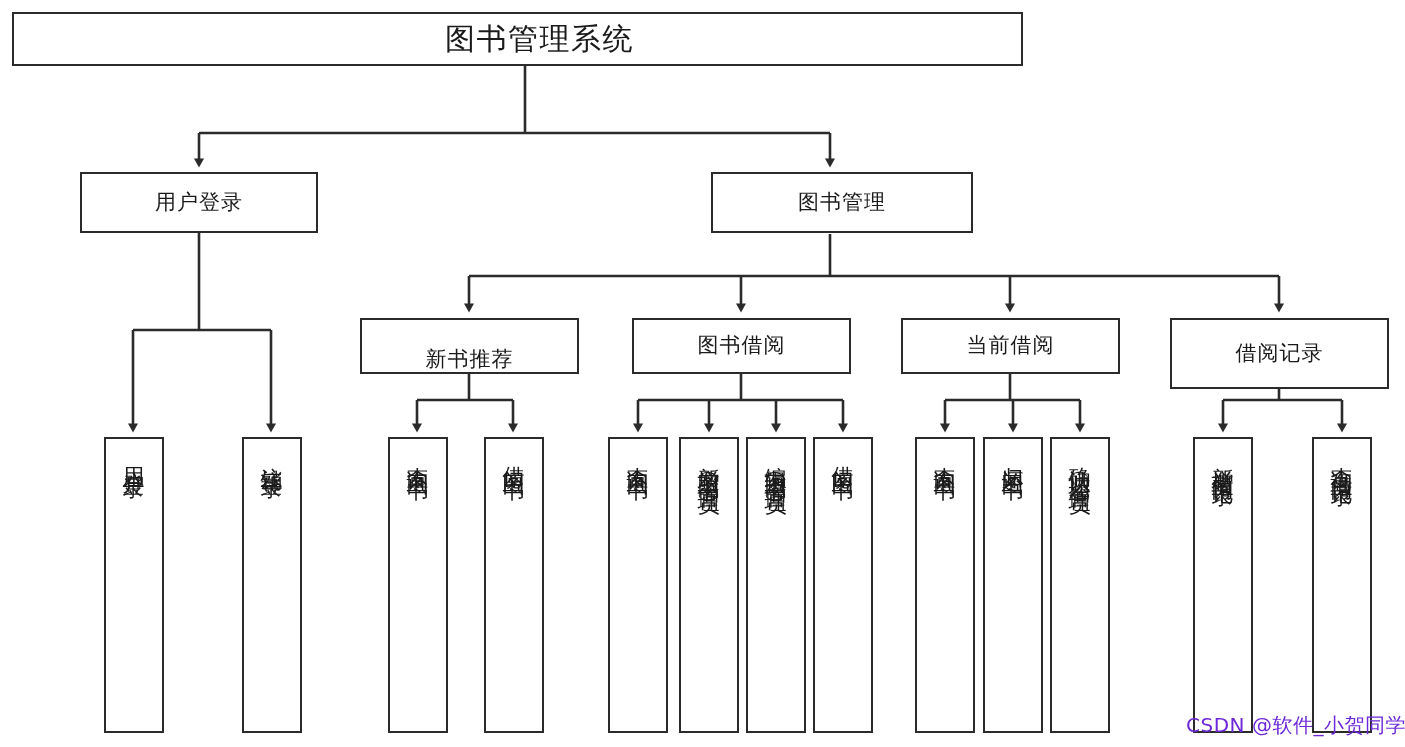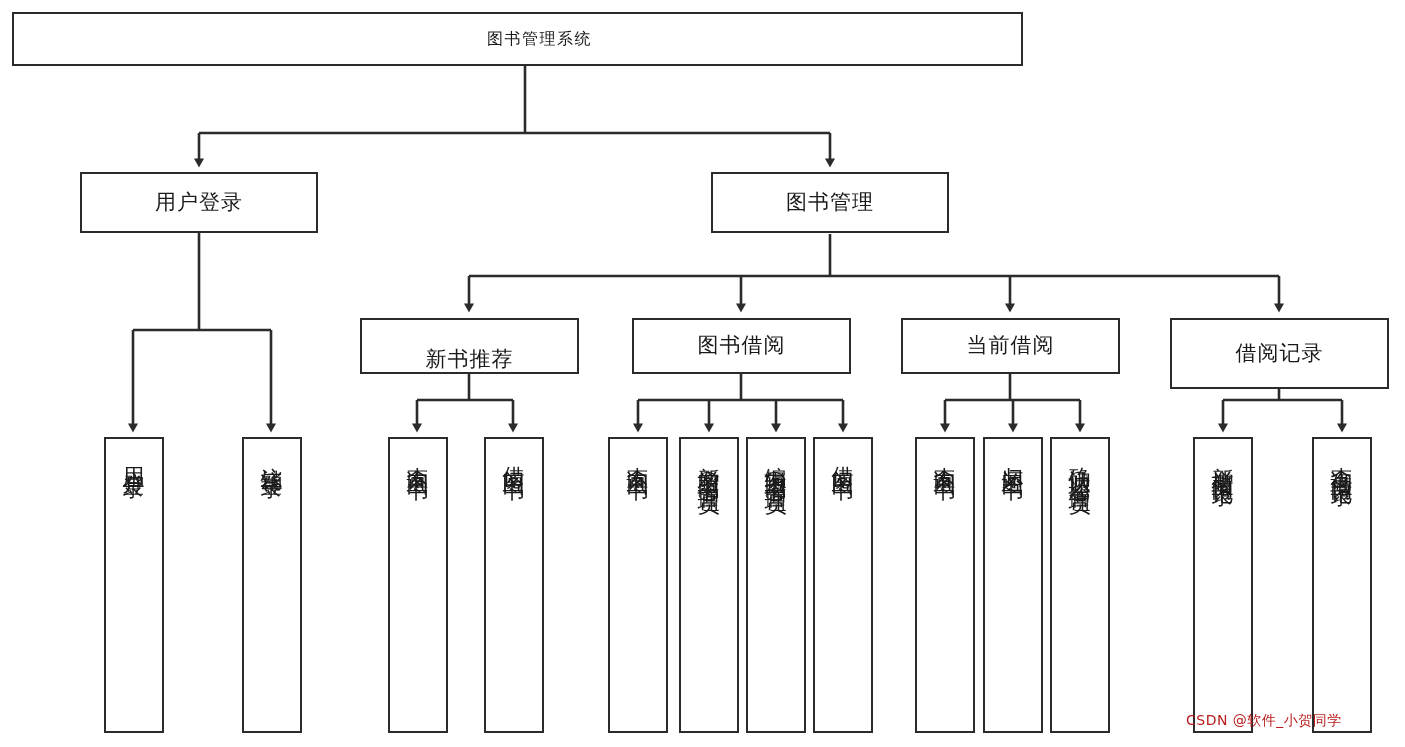--- a/index.html
+++ b/index.html
@@ -9,31 +9,31 @@
   #canvas{position:absolute;inset:0;width:1405px;height:747px;}
   #svg-edges{position:absolute;left:0;top:0;width:1405px;height:747px;pointer-events:none;}
 
   .node{position:absolute;box-sizing:border-box;background:#ffffff;
         border:2.2px solid #2b2b2b;display:flex;align-items:center;
         justify-content:center;}
   .node .lbl{display:block;text-align:center;line-height:1.12;white-space:pre;}
 
   
   .h-node .lbl{font-size:21px;letter-spacing:1px;}
-  .root .lbl{font-size:16px;letter-spacing:1.5px;margin-left:44px;}
+  .root .lbl{font-size:30px;letter-spacing:1.5px;margin-left:44px;}
 
   
   .v-node{align-items:flex-start;justify-content:center;padding-top:10px;}
   .v-node .lbl{
       writing-mode:vertical-rl; text-orientation:upright;
       font-size:22px; line-height:1.05; letter-spacing:4px;
       white-space:nowrap;}
 
-  .watermark{position:absolute;left:1186px;top:712px;font-size:14px;
-             color:#b91c1c;letter-spacing:0.5px;white-space:nowrap;
+  .watermark{position:absolute;left:1186px;top:712px;font-size:20px;
+             color:#6d28d9;letter-spacing:0.5px;white-space:nowrap;
              user-select:none;}
 </style>
 </head>
 <body>
 
 <div id="canvas">
 
   <svg id="svg-edges" viewBox="0 0 1405 747" width="1405" height="747">
     <defs>
       <marker id="arw" markerWidth="11" markerHeight="11" refX="4.6" refY="5" orient="auto" markerUnits="userSpaceOnUse">
@@ -85,21 +85,21 @@
   </svg>
 
   <div class="node h-node root" style="left:12px;top:12px;width:1011px;height:54px;">
     <span class="lbl">图书管理系统</span>
   </div>
 
   <div class="node h-node" style="left:80px;top:172px;width:238px;height:61px;">
     <span class="lbl">用户登录</span>
   </div>
 
-  <div class="node h-node" style="left:711px;top:172px;width:238px;height:61px;">
+  <div class="node h-node" style="left:711px;top:172px;width:262px;height:61px;">
     <span class="lbl">图书管理</span>
   </div>
 
   <div class="node h-node" style="left:360px;top:318px;width:219px;height:56px;align-items:flex-end;">
     <span class="lbl">新书推荐</span>
   </div>
 
   <div class="node h-node" style="left:632px;top:318px;width:219px;height:56px;">
     <span class="lbl">图书借阅</span>
   </div>

